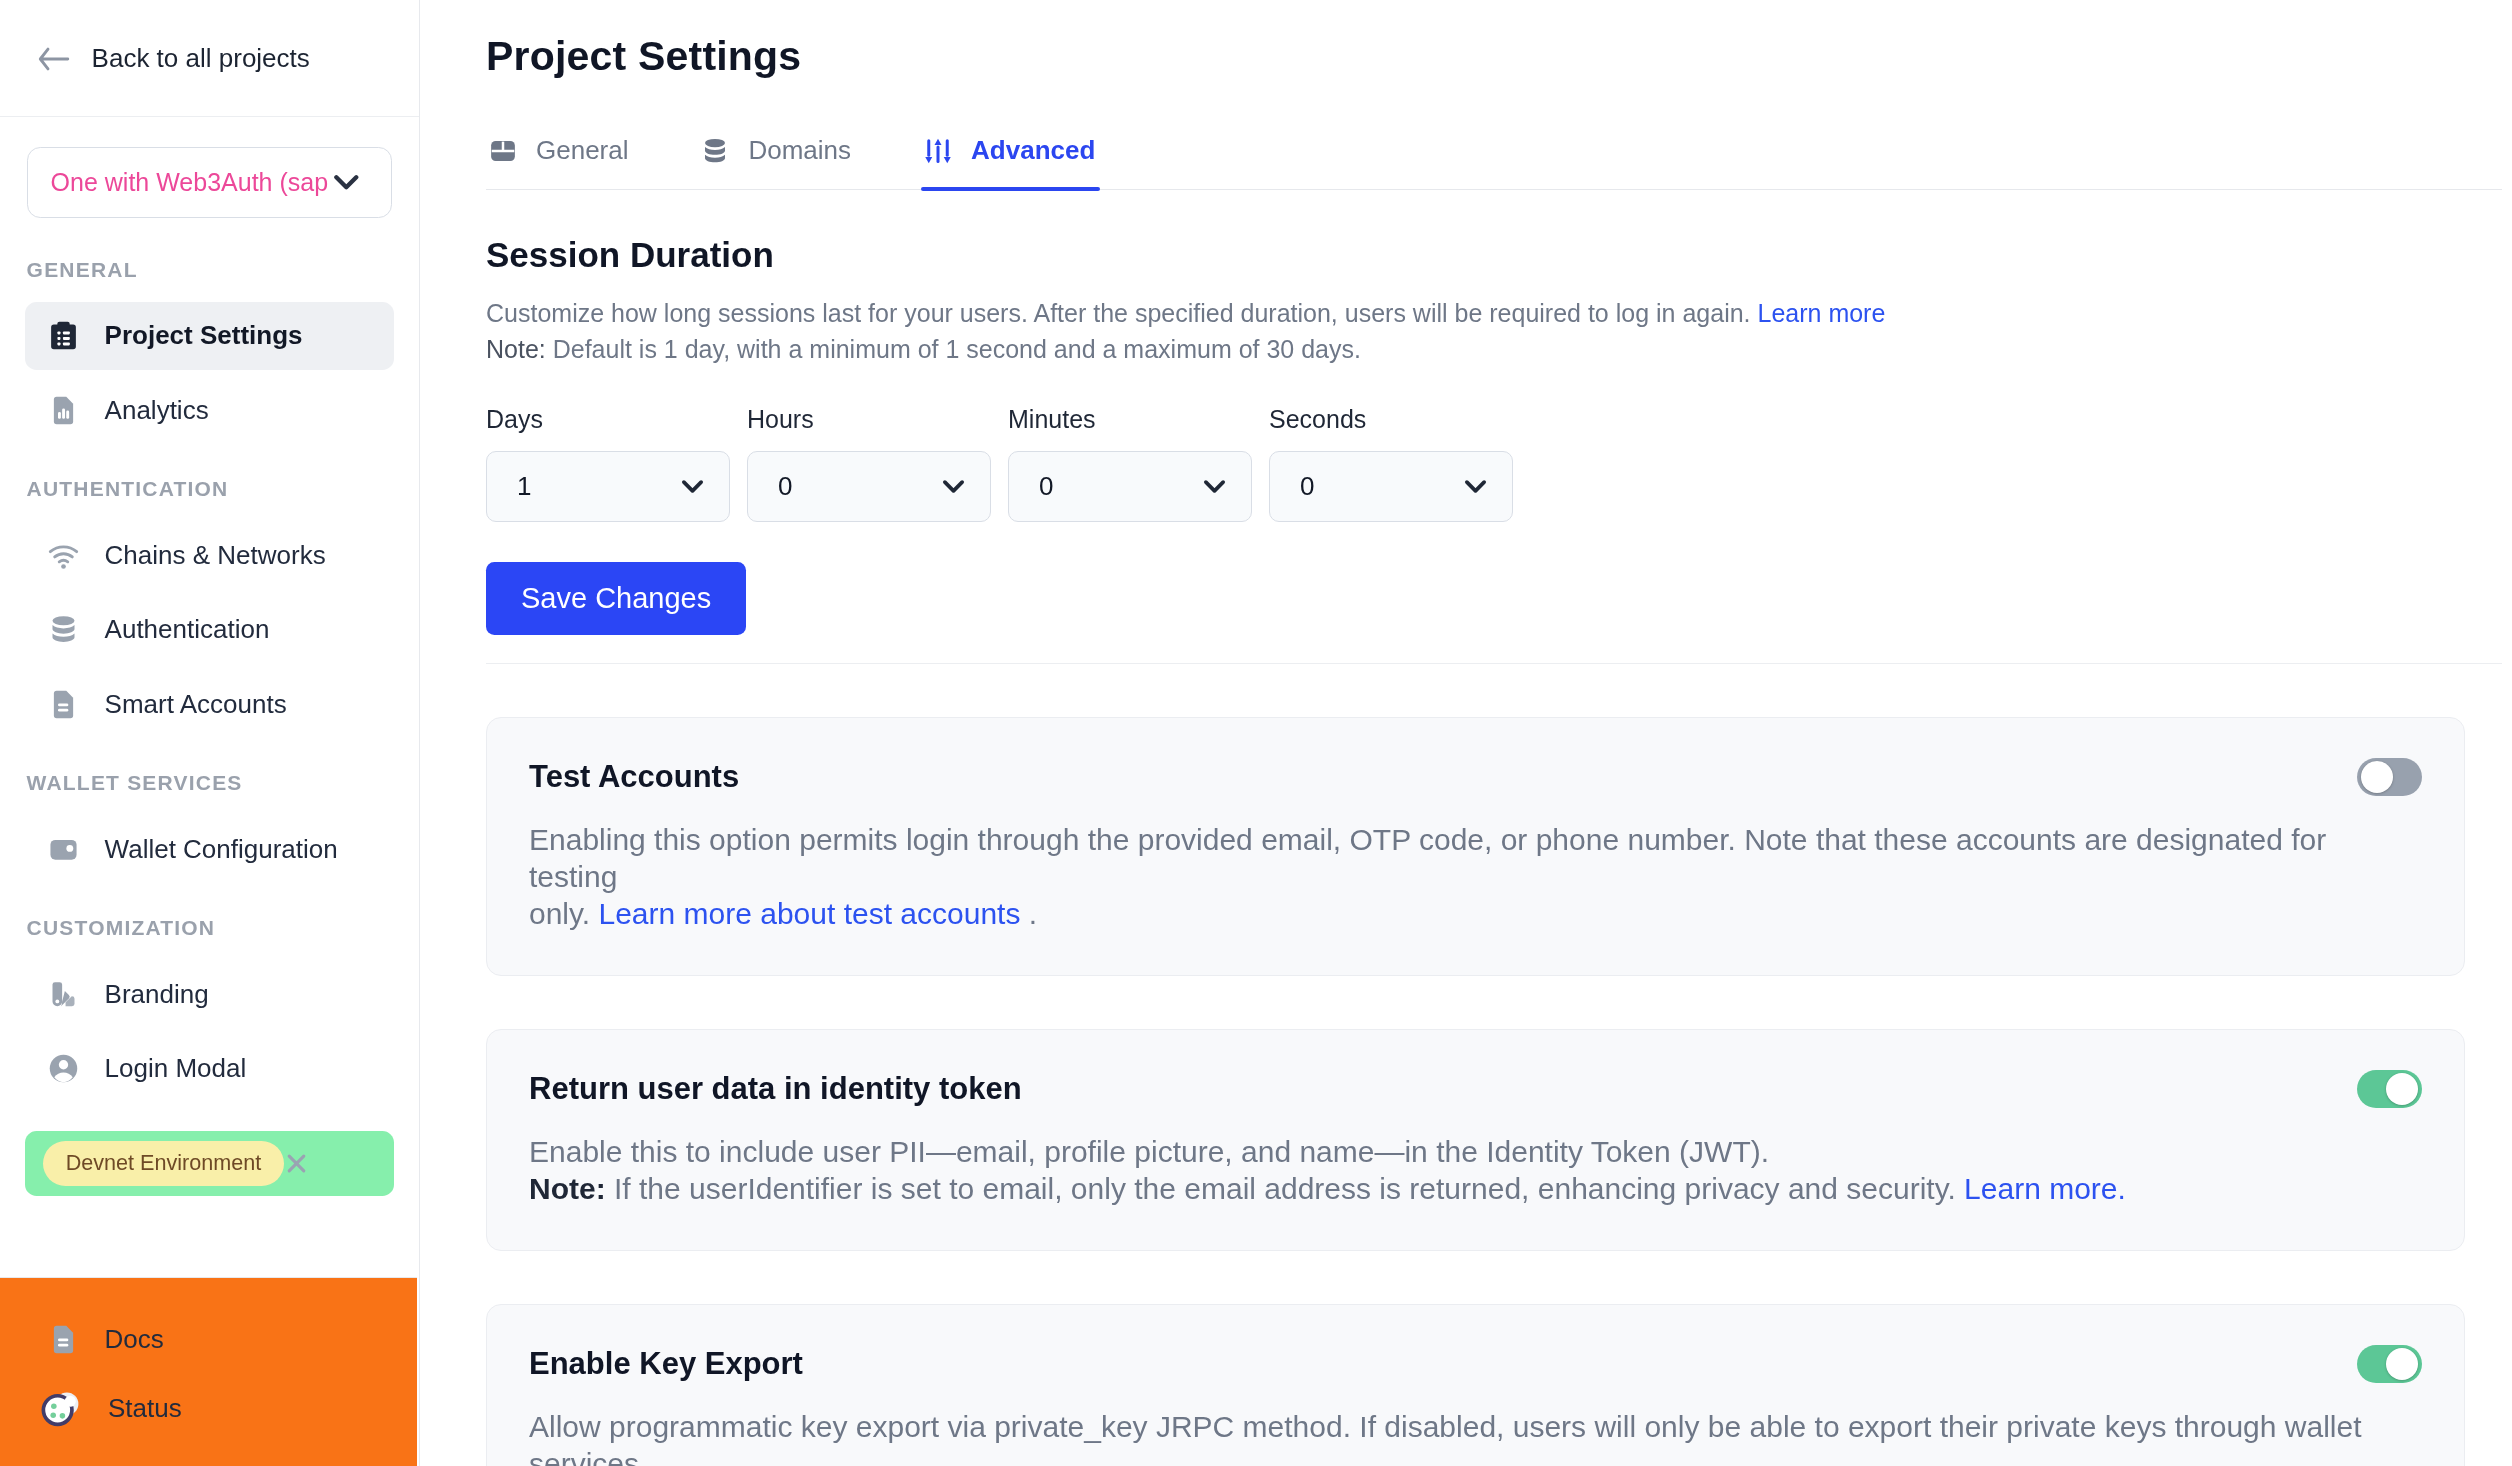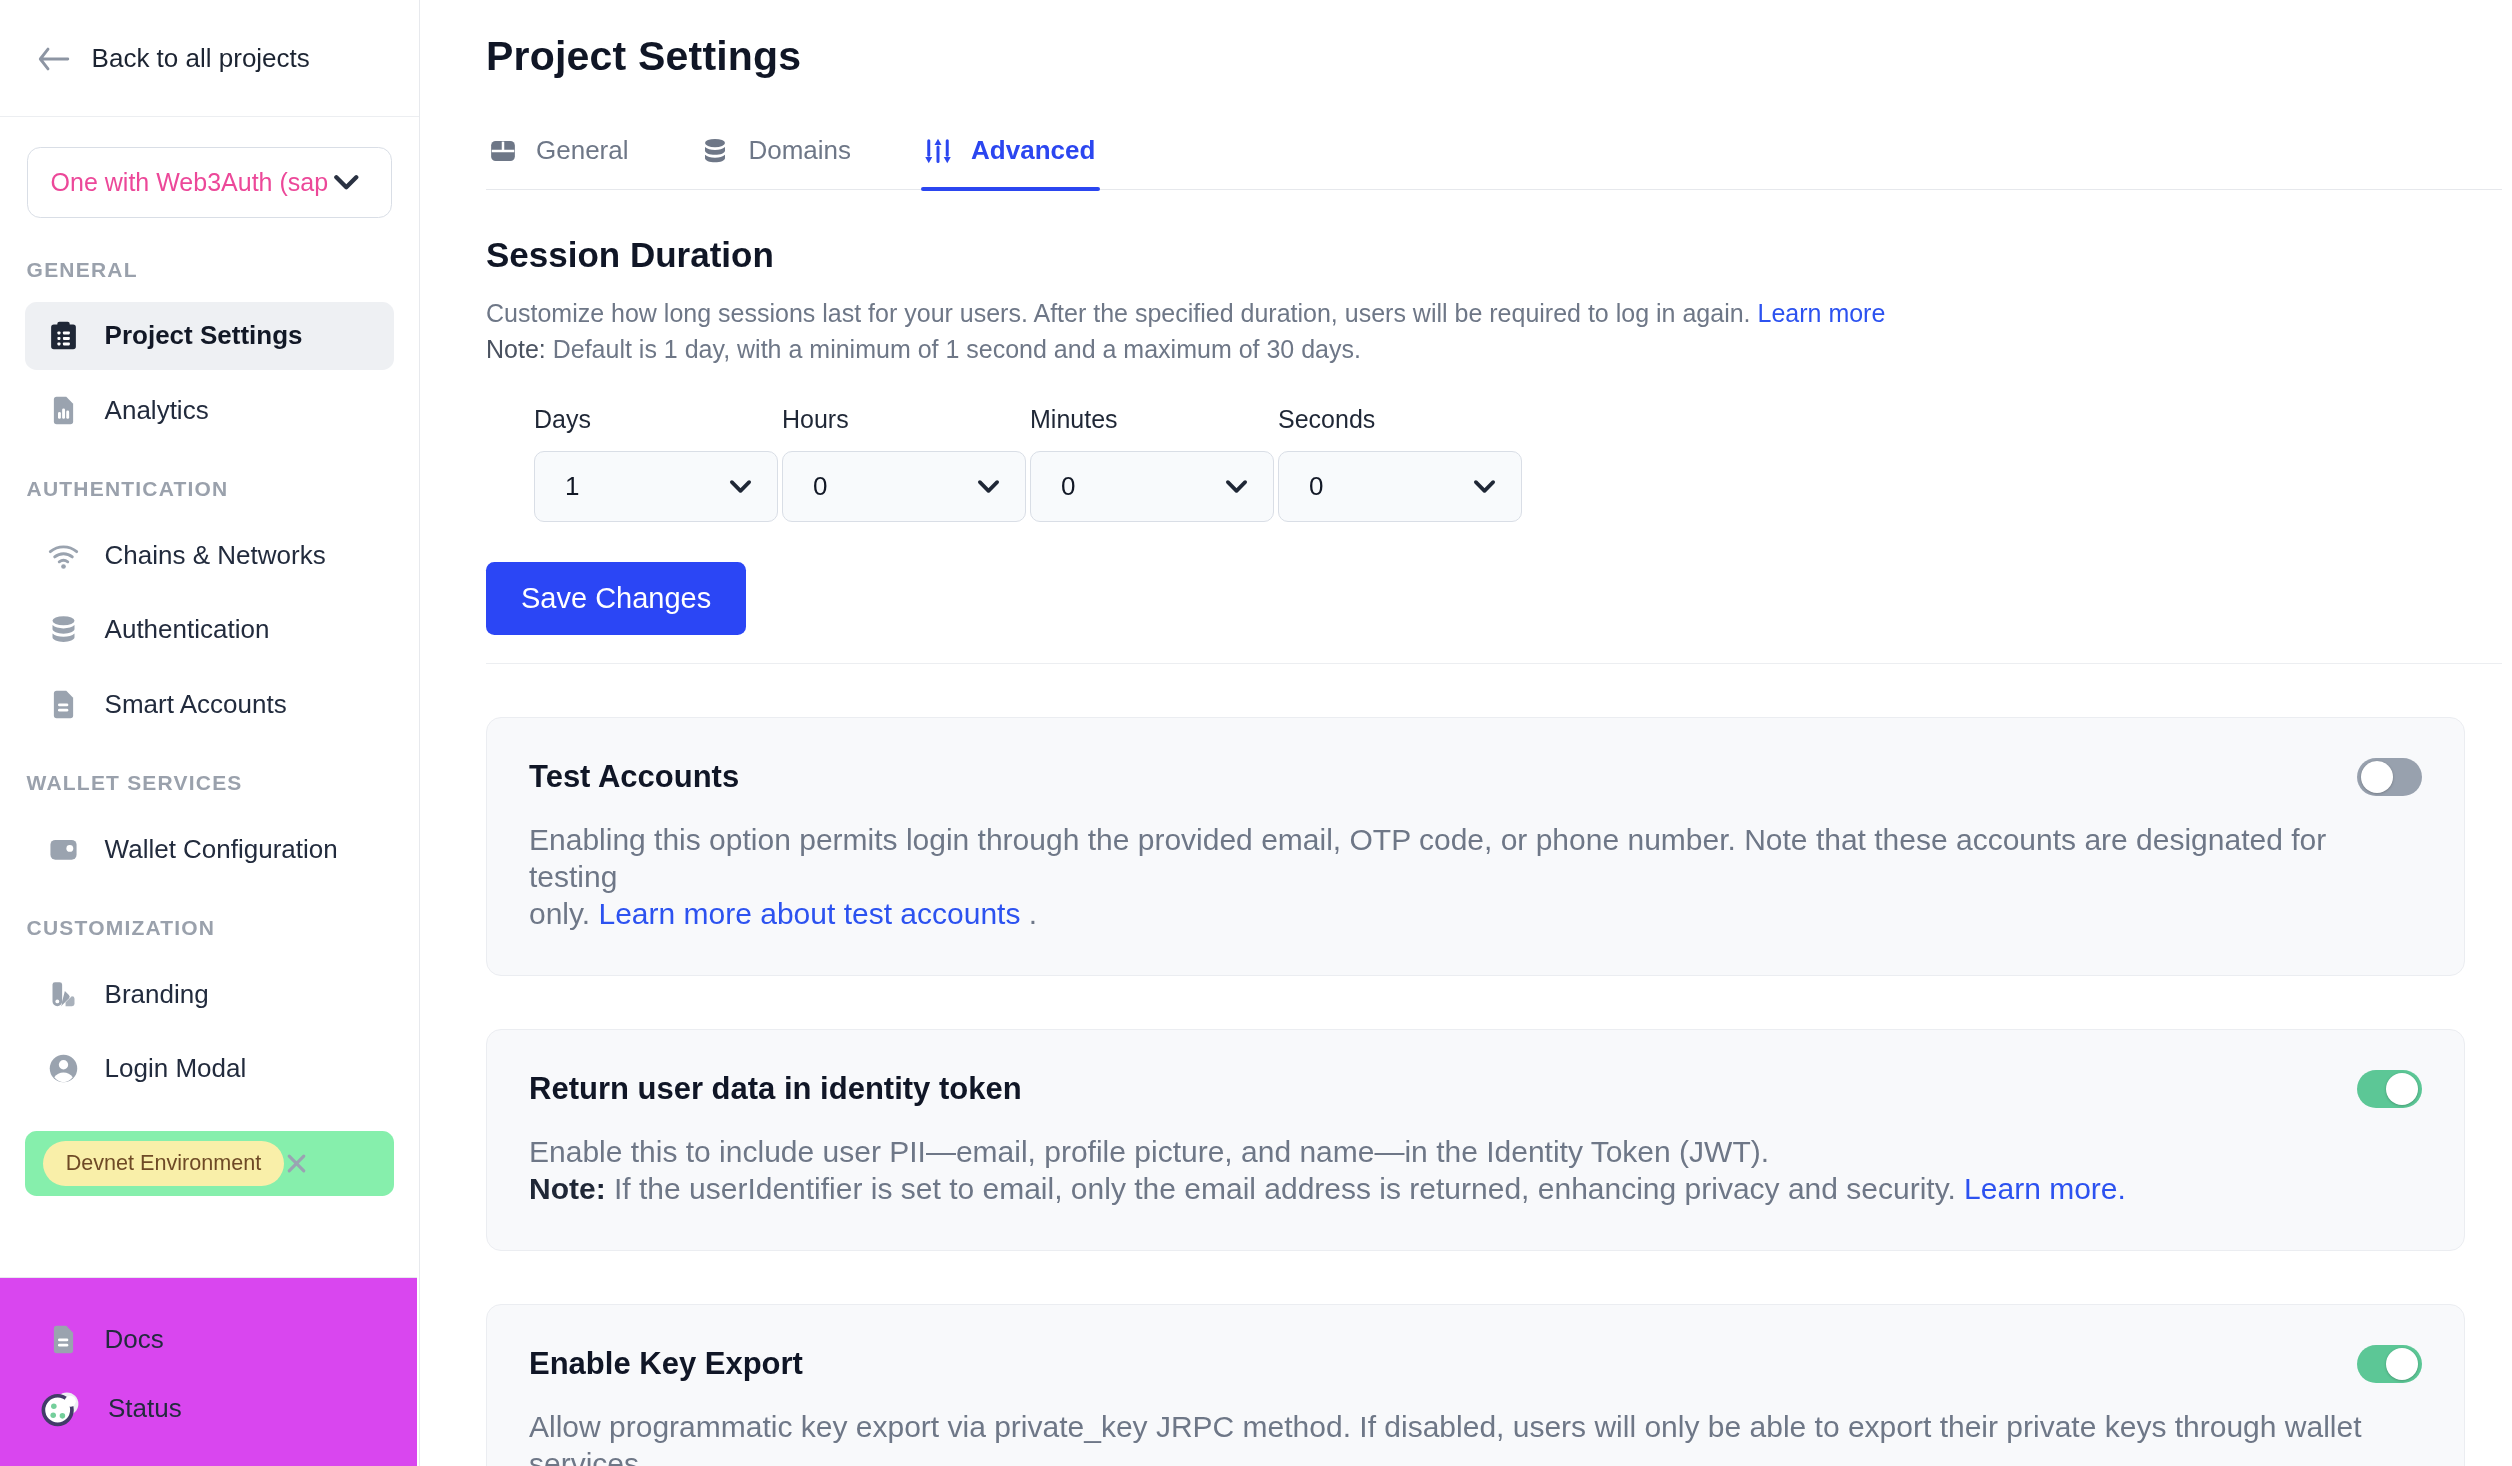--- a/index.html
+++ b/index.html
@@ -29,41 +29,41 @@
   .nav-item.active span { font-weight:600; color:#121826; }
   .icon40 { width:33px; height:33px; flex:0 0 33px; }
 
   .env-card { margin:28px 25px 0 25px; height:65px; background:#86efac; border-radius:11.6px;
               display:flex; align-items:center; padding:0 25px 0 18.3px; }
   .env-pill { background:#f9efa9; color:#6e4a26; font-size:21.6px; font-weight:500;
               padding:9.1px 22.4px; border-radius:830px; }
   .env-close { cursor:pointer; display:flex; }
 
   .side-footer { position:absolute; left:0; right:1.7px; bottom:0; height:189px;
-                 border-top:1.7px solid #e7e9ed; padding-top:25px; background:#d946ef; }
+                 border-top:1.7px solid #e7e9ed; padding-top:25px; background:#f97316; }
   .side-footer .nav-item { height:66px; margin:3.3px 25px; }
 
   
   .main { position:absolute; left:420px; top:0; right:0; bottom:0; padding:33px 10px 0 66px; }
   .page-title { font-size:41px; font-weight:700; color:#101626; letter-spacing:0.2px; }
 
   .tabs { display:flex; gap:65px; margin-top:52px; border-bottom:1.7px solid #e6e8ec; }
   .tab { display:flex; align-items:center; gap:18.3px; padding:3.3px 5px 23px 1.7px;
          position:relative; cursor:pointer; }
   .tab span { font-size:26px; font-weight:500; color:#6e7787; }
   .tab.active span { color:#2b46f0; font-weight:600; }
   .tab.active::after { content:""; position:absolute; left:0; right:0; bottom:-1.7px;
                        height:4.2px; background:#2b46f0; border-radius:2.5px; }
 
   .section-title { margin-top:45px; font-size:35px; font-weight:700; color:#101626; }
   .desc { margin-top:20px; font-size:25px; line-height:36px; color:#6e7787; }
   .desc .note-l { color:#4a5260; font-weight:500; }
   a.lnk { color:#2c52f0; text-decoration:none; cursor:pointer; }
 
-  .dur-row { display:flex; gap:4px; margin-top:38px;margin-left:48px; }
+  .dur-row { display:flex; gap:17px; margin-top:38px; }
   .dur-field .f-label { font-size:25px; font-weight:500; color:#1f2736; margin-bottom:16.6px; }
   .sel { width:244px; height:71px; background:#f8fafc; border:1.7px solid #d9dee6;
          border-radius:10px; display:flex; align-items:center; justify-content:space-between;
          padding:0 25px 0 30px; cursor:pointer; }
   .sel .sel-val { font-size:26px; color:#121826; }
 
   .save-btn { margin-top:40px; display:inline-flex; align-items:center; justify-content:center;
               height:73px; padding:0 35px; background:#2b46f5; color:#fff; font-size:29px;
               font-weight:500; border:none; border-radius:8.3px; cursor:pointer;
               font-family:inherit; }

